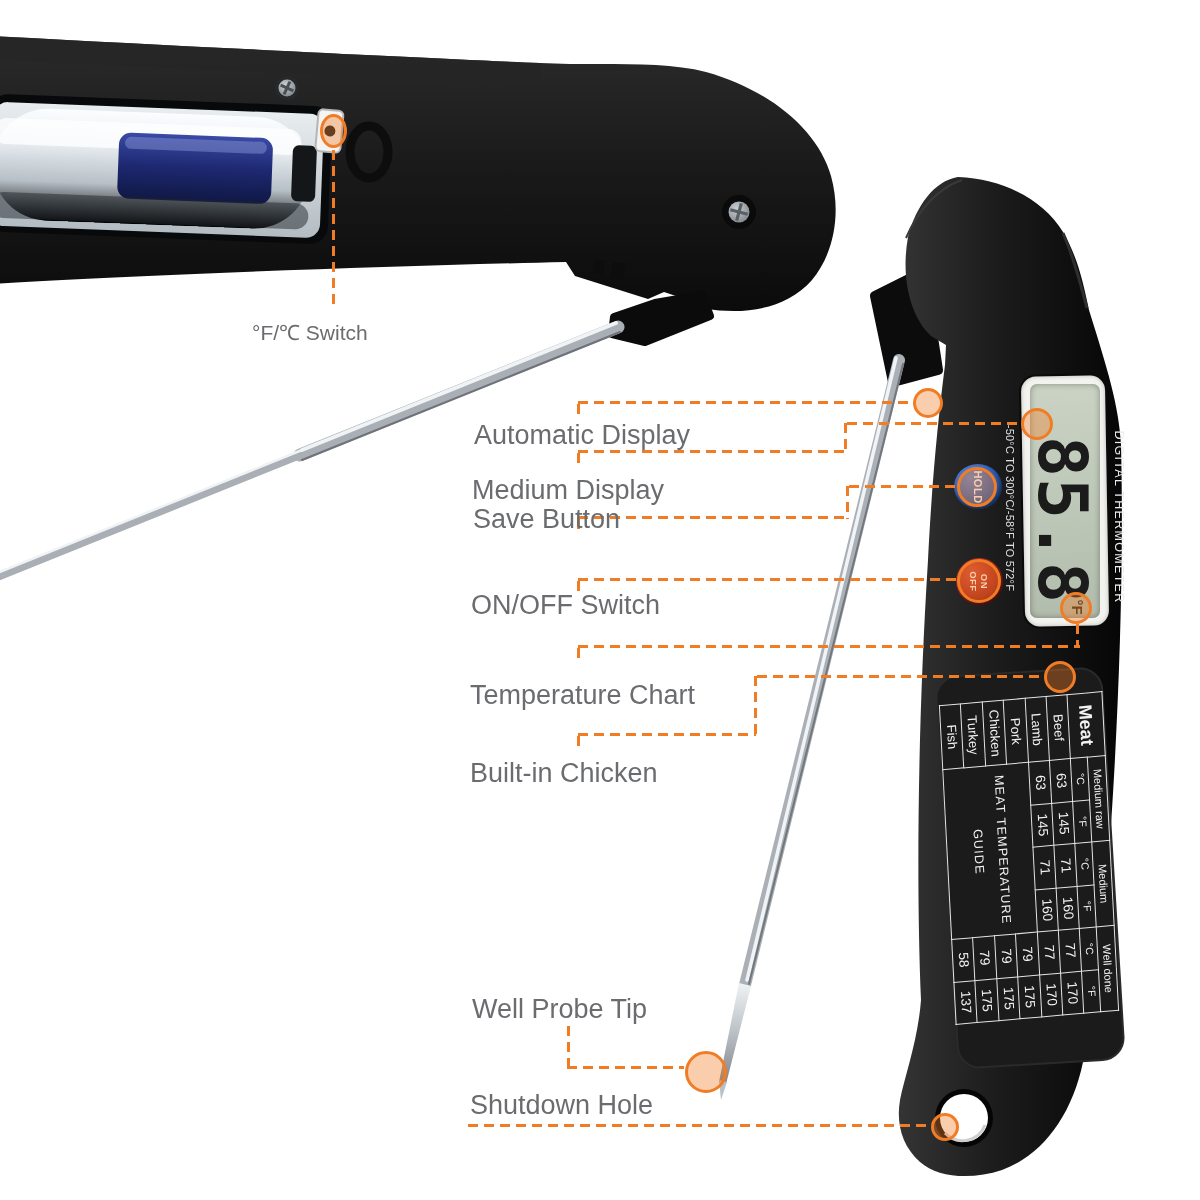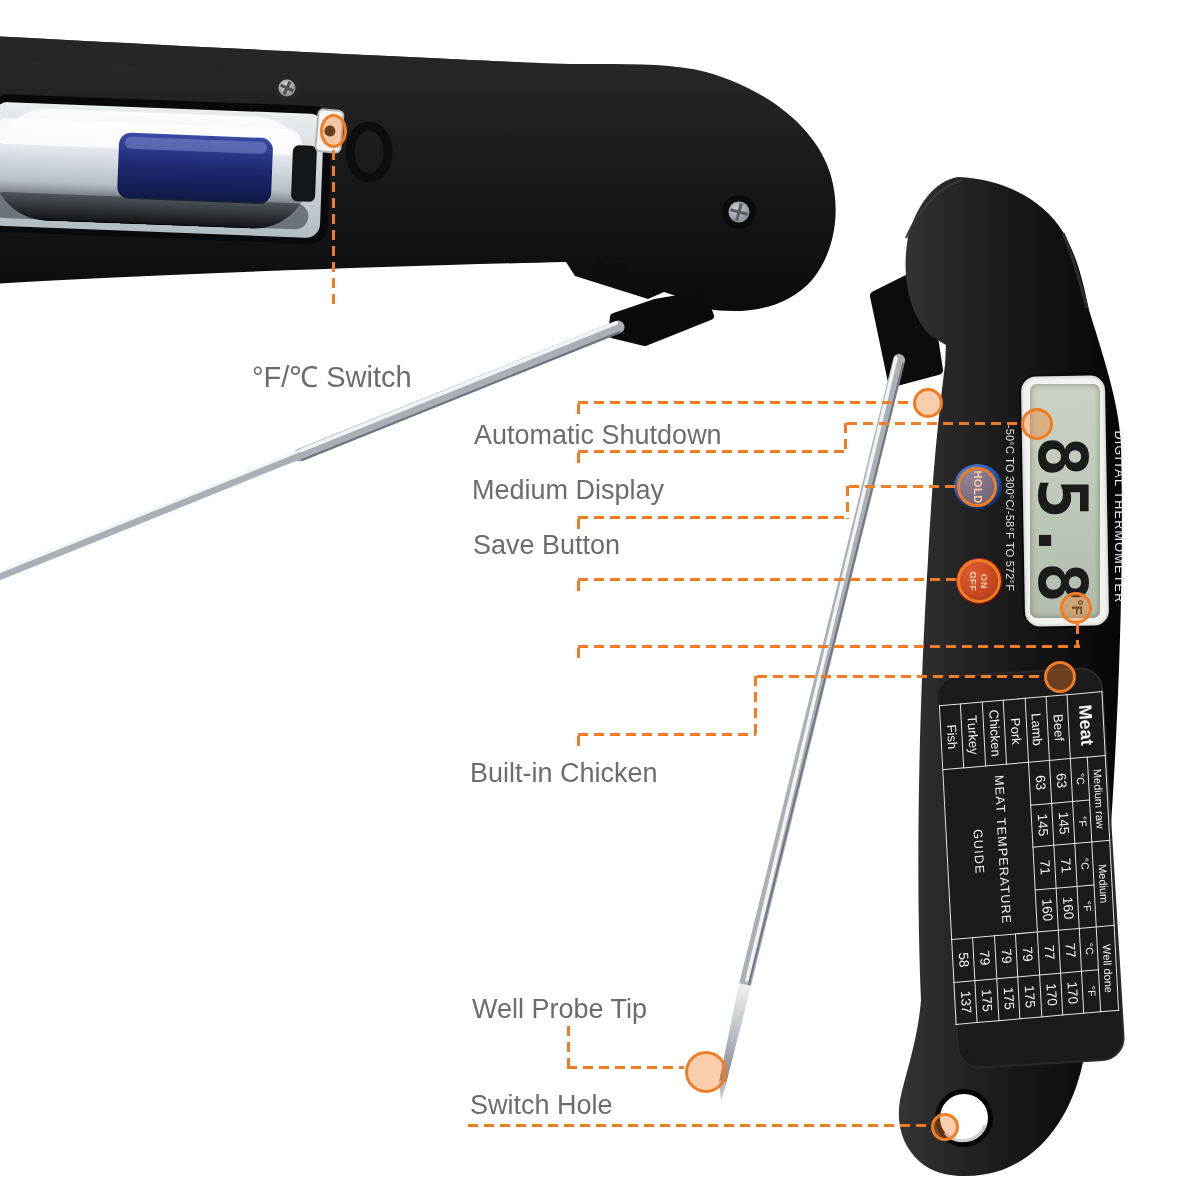--- a/index.html
+++ b/index.html
@@ -49,21 +49,21 @@
              vertical-align:middle;padding:0;font-weight:normal;font-size:13px;line-height:1;}
   table.meat .corner{font-size:18px;font-weight:bold;}
   table.meat .grp{font-size:11px;}
   table.meat .unit{font-size:10.5px;}
   table.meat .meatname{font-size:13px;}
   table.meat .num{font-size:13.5px;}
   table.meat .merged{font-size:12.5px;letter-spacing:1.2px;line-height:1.9;}
 
   
   .lbl{position:absolute;z-index:6;color:#6b6c6f;font-size:27px;white-space:nowrap;}
-  .lbl-fc{font-size:29px;margin-top:38px;}
+  .lbl-fc{font-size:21px;}
   .dash-h{position:absolute;height:3px;z-index:5;
           background:repeating-linear-gradient(90deg,#f07d26 0 10px,transparent 10px 16px);}
   .dash-v{position:absolute;width:3px;z-index:5;
           background:repeating-linear-gradient(180deg,#f07d26 0 10px,transparent 10px 16px);}
   .dot{position:absolute;z-index:5;border:3px solid #f07d26;border-radius:50%;
        background:rgba(241,125,38,.38);}
 </style>
 </head>
 <body>
 
@@ -315,20 +315,22 @@
   <div class="dot" style="left:913px;top:388px;width:30px;height:30px"></div>
   <div class="dot" style="left:1021px;top:408px;width:32px;height:32px"></div>
   <div class="dot" style="left:957px;top:467px;width:40px;height:40px"></div>
   <div class="dot" style="left:957px;top:559px;width:44px;height:44px"></div>
   <div class="dot" style="left:1060px;top:592px;width:32px;height:32px"></div>
   <div class="dot" style="left:1044px;top:661px;width:32px;height:32px"></div>
   <div class="dot" style="left:685px;top:1051px;width:42px;height:42px"></div>
   <div class="dot" style="left:931px;top:1113px;width:28px;height:28px"></div>
 
   <div class="lbl lbl-fc" style="left:252px;top:318px">°F/℃ Switch</div>
-  <div class="lbl" style="left:474px;top:420px">Automatic Shutdown</div>
+  <div class="lbl" style="left:474px;top:420px">Automatic Display</div>
   <div class="lbl" style="left:472px;top:475px">Medium Display</div>
-  <div class="lbl" style="left:473px;top:530px">Save Button</div>
+  <div class="lbl" style="left:473px;top:504px">Save Button</div>
+  <div class="lbl" style="left:471px;top:590px">ON/OFF Switch</div>
+  <div class="lbl" style="left:470px;top:680px">Temperature Chart</div>
   <div class="lbl" style="left:470px;top:758px">Built-in Chicken</div>
   <div class="lbl" style="left:472px;top:994px">Well Probe Tip</div>
-  <div class="lbl" style="left:470px;top:1090px">Switch Hole</div>
+  <div class="lbl" style="left:470px;top:1090px">Shutdown Hole</div>
 
 </div>
 
 </body></html>

